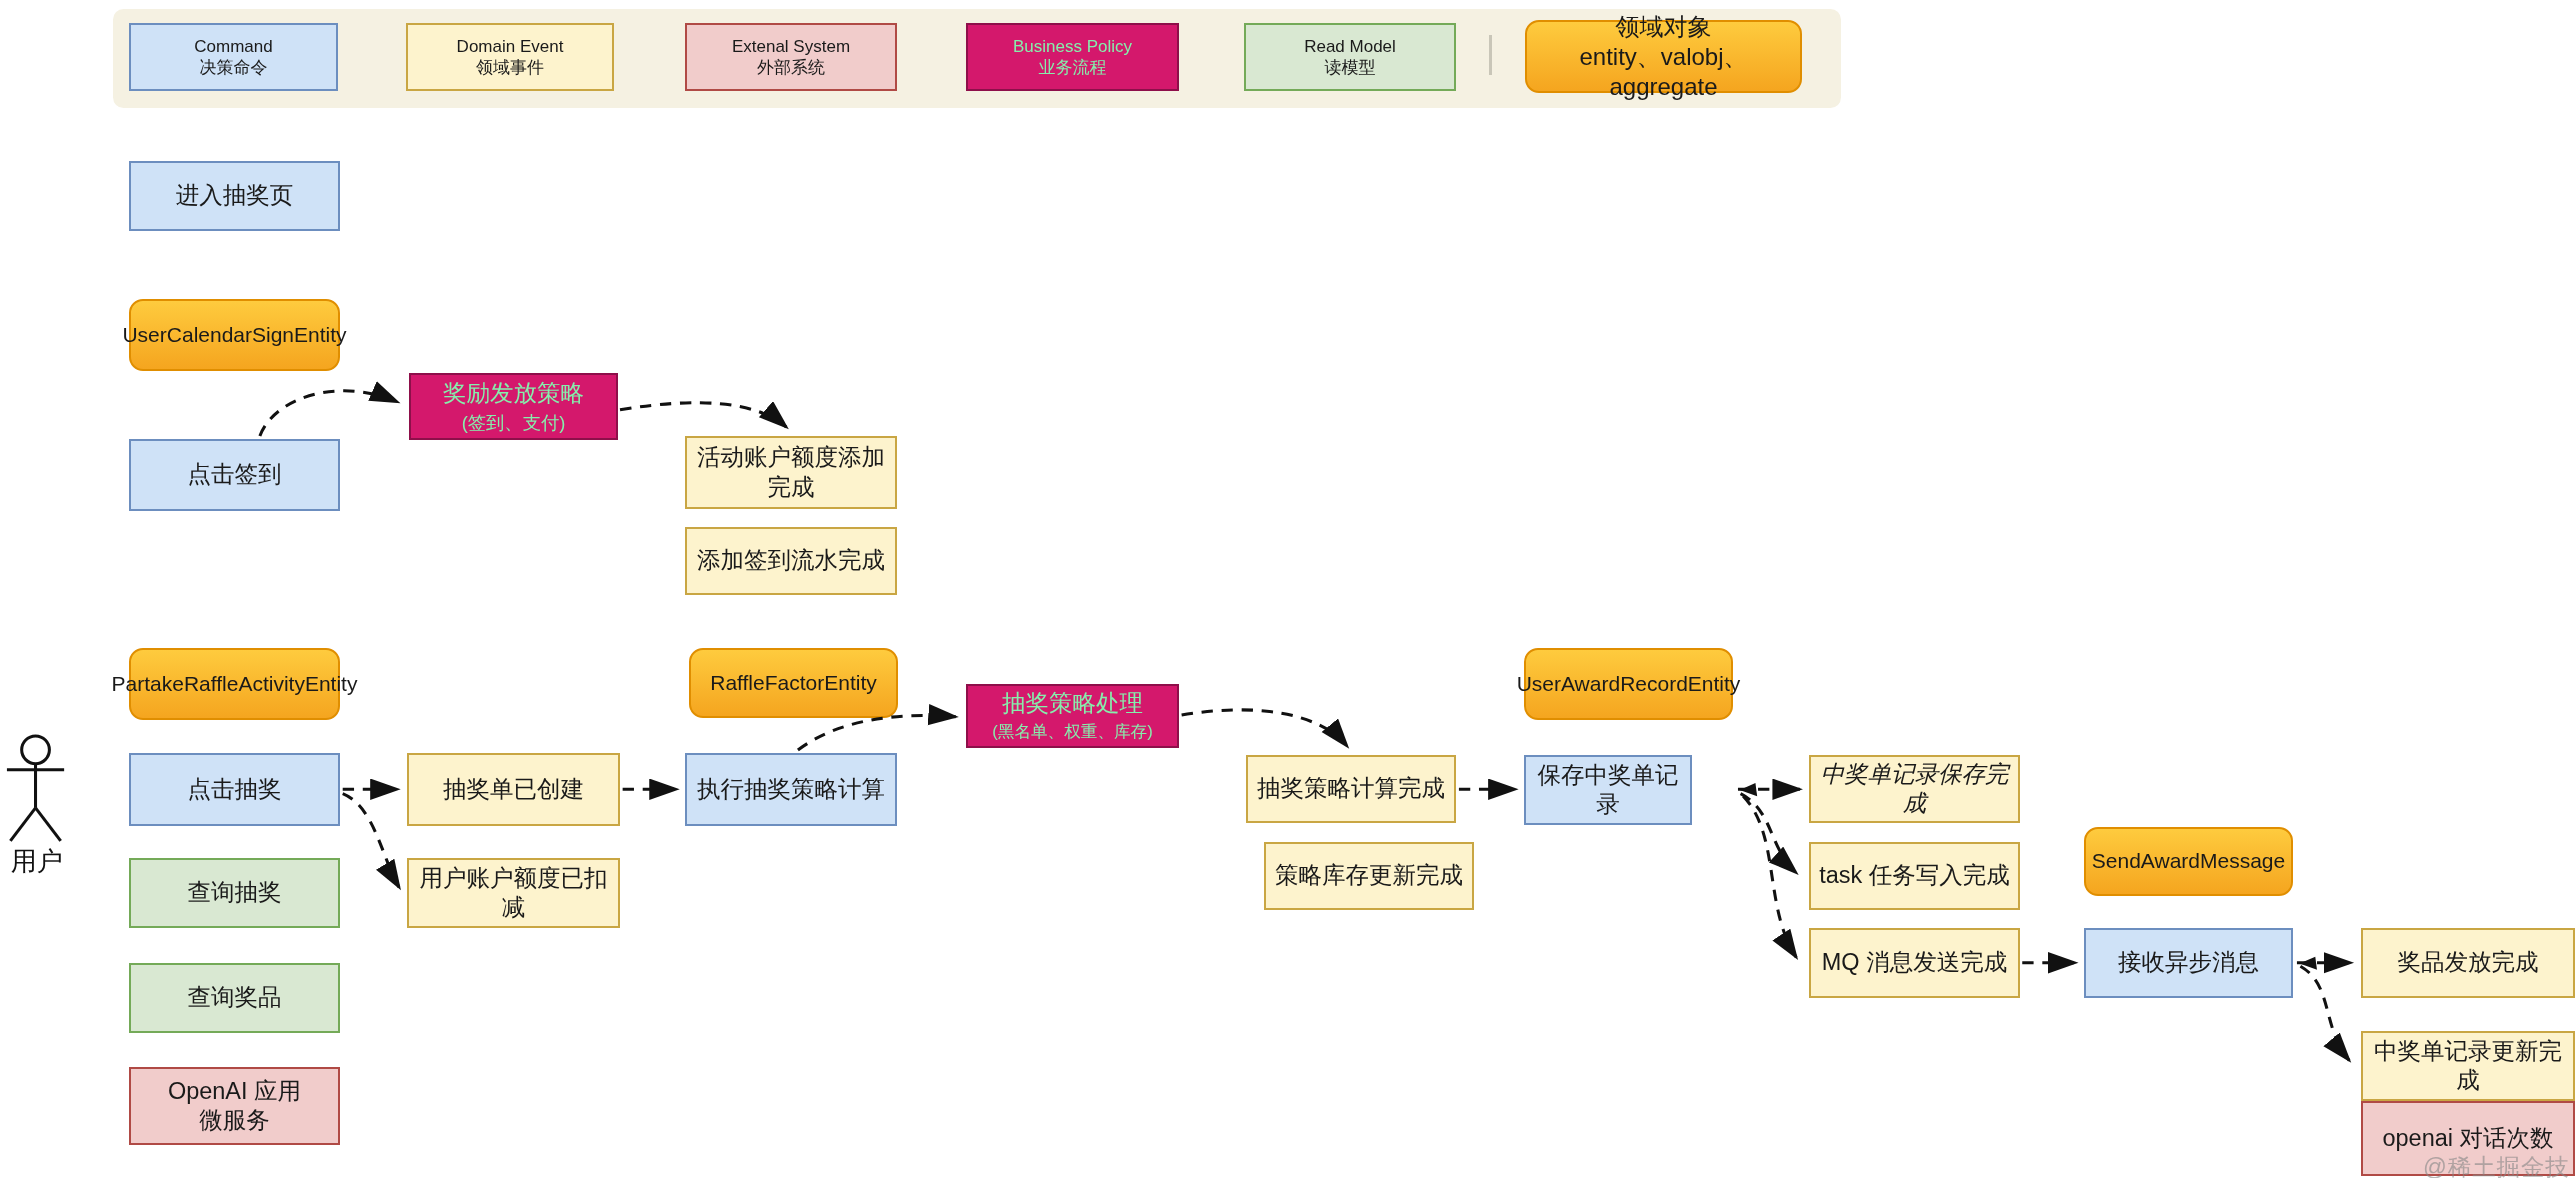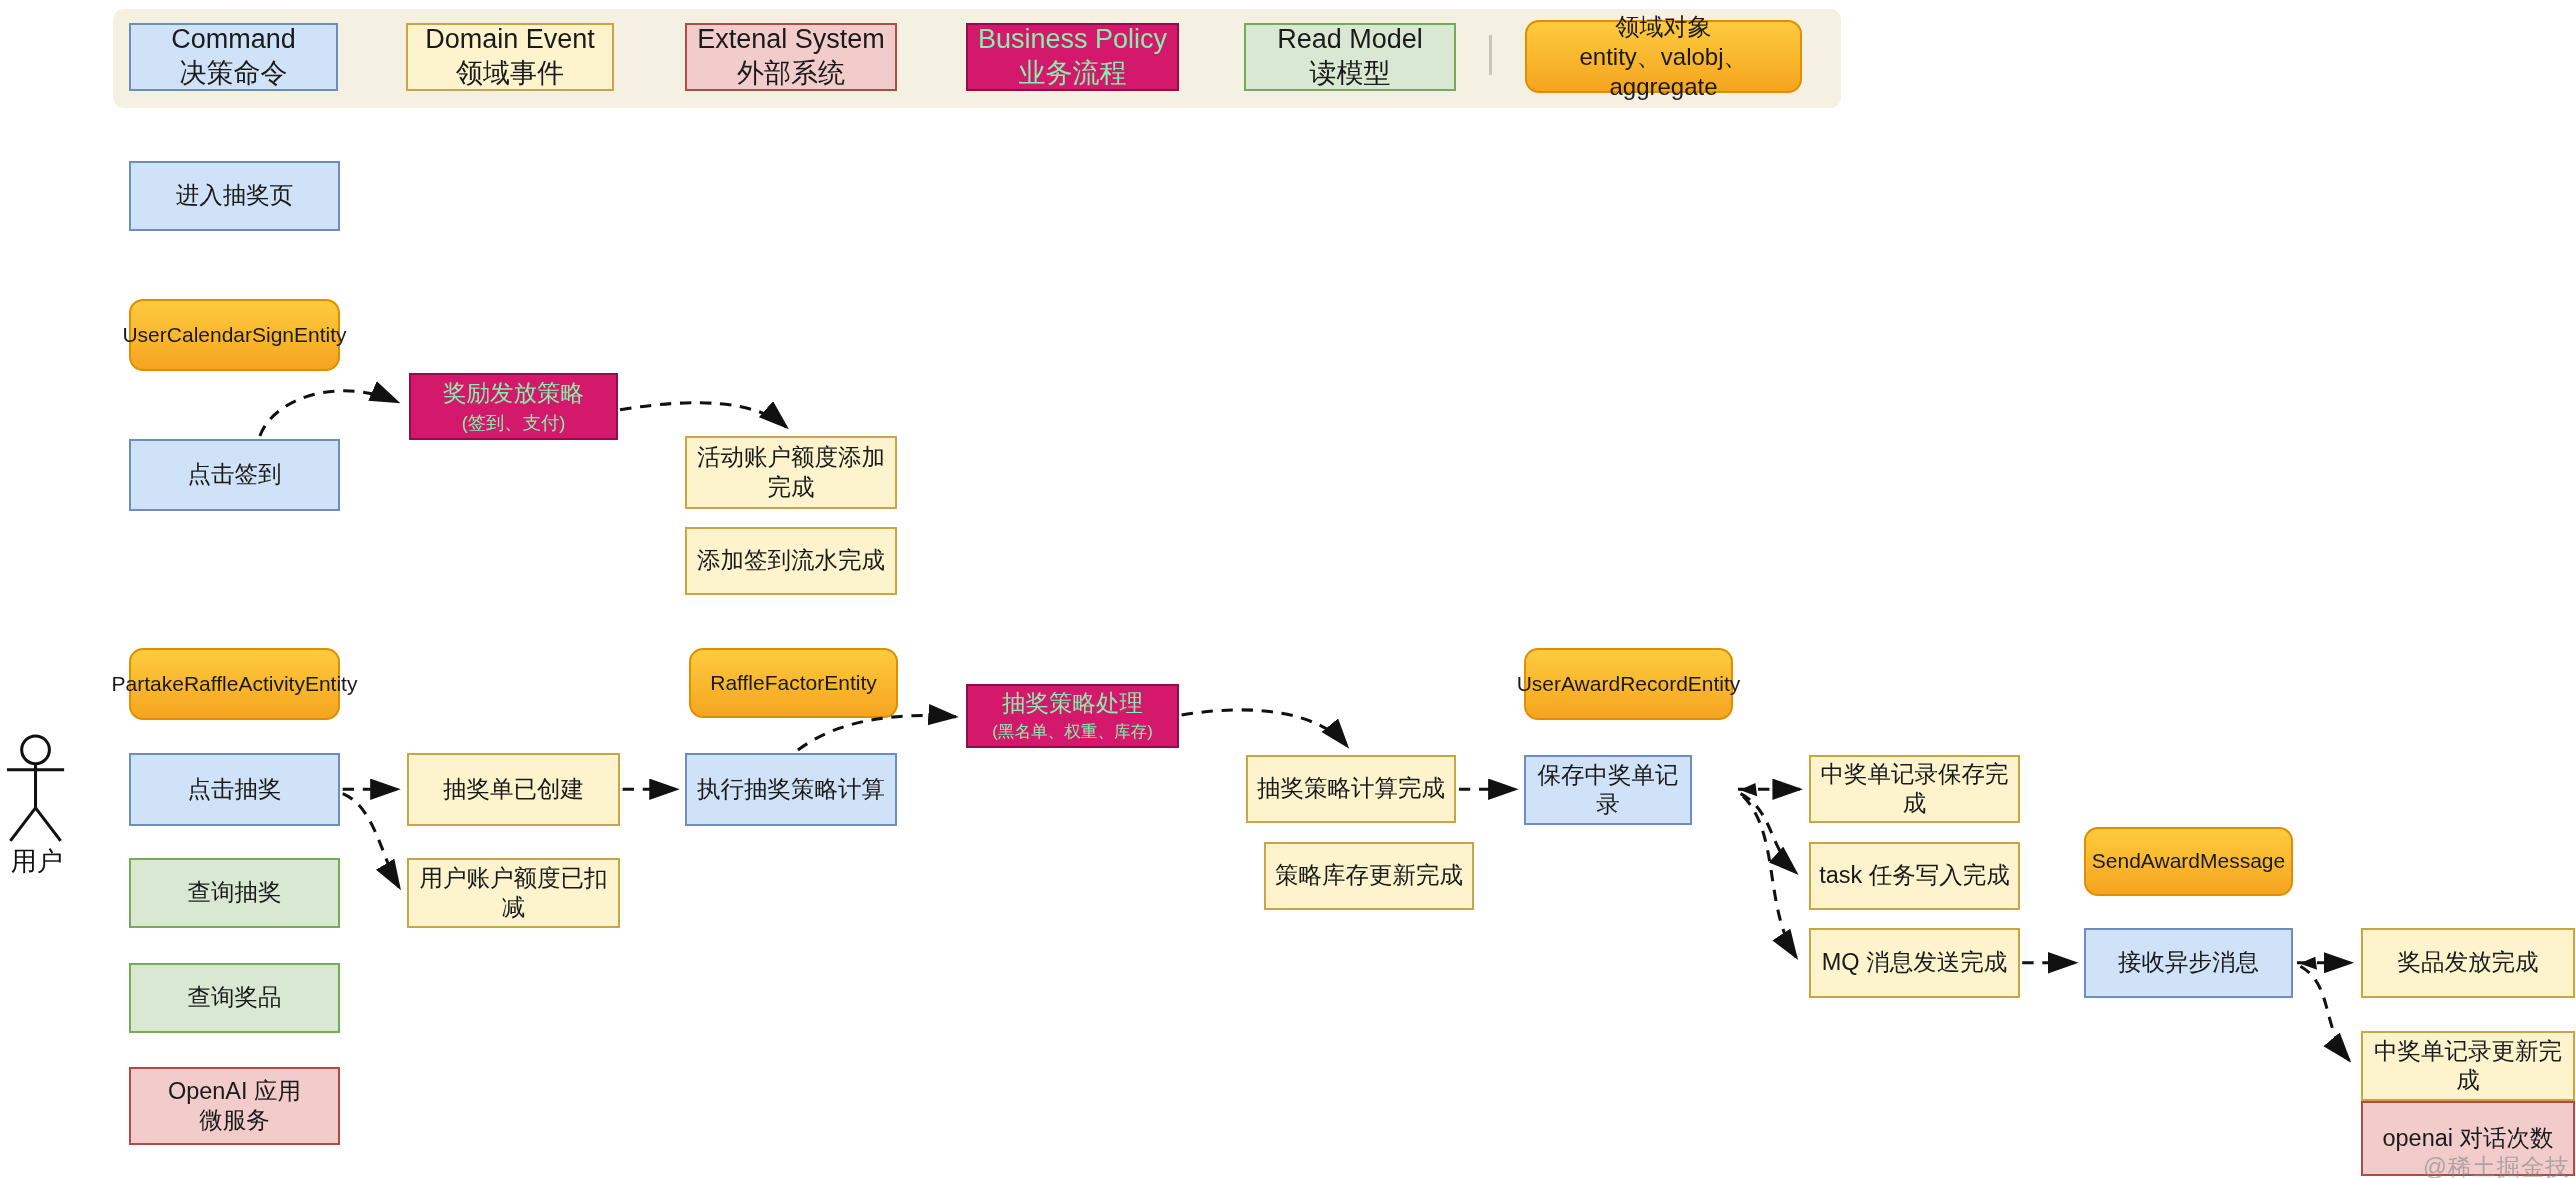--- a/index.html
+++ b/index.html
@@ -13,21 +13,21 @@
         align-items:center;justify-content:center;text-align:center;
         font-size:23.5px;color:#1a1a1a;line-height:1.25;white-space:pre-line;}
   .cmd {background:#CFE2F7;border:2.6px solid #6C8EBF;}
   .evt {background:#FDF3CD;border:2.6px solid #C9A643;}
   .ext {background:#F1CCCB;border:2.6px solid #B04A45;}
   .read{background:#D9E8D2;border:2.6px solid #74AA58;}
   .pol {background:#D4186C;border:2.6px solid #8E0F4A;color:#86efac;}
   .ent {background:linear-gradient(180deg,#FECB3E 0%,#F5A51F 100%);
         border:2.6px solid #E08E00;border-radius:14px;font-size:21px;}
   .pol .sub{font-size:18.3px;margin-top:3.5px;}
-  .legend-item{font-size:27px;}
+  .legend-item{font-size:17px;}
 
   .divider{position:absolute;left:1489px;top:35px;width:2.6px;height:40px;background:#C9C6B8;}
 
   #arrows{position:absolute;left:0;top:0;pointer-events:none;}
 
   .actor-label{position:absolute;left:1.7px;top:844px;width:70px;text-align:center;
                font-size:26px;color:#111;}
   .watermark{position:absolute;left:2423px;top:1151px;font-size:23.5px;
              color:rgba(135,135,135,0.62);letter-spacing:0.9px;}
 </style>
@@ -83,21 +83,21 @@
   <div class="node cmd" style="left:685px;top:753px;width:212px;height:73px;">执行抽奖策略计算</div>
   <div class="node pol" style="left:966px;top:684px;width:213px;height:64px;">
     <span>抽奖策略处理</span>
     <span class="sub" style="font-size:16.6px;">(黑名单、权重、库存)</span>
   </div>
   <div class="node evt" style="left:1246px;top:755px;width:210px;height:68px;">抽奖策略计算完成</div>
   <div class="node evt" style="left:1246px;top:842px;width:210px;height:68px;margin-left:18px;">策略库存更新完成</div>
 
   <div class="node ent" style="left:1524px;top:648px;width:209px;height:72px;">UserAwardRecordEntity</div>
   <div class="node cmd" style="left:1524px;top:755px;width:168px;height:70px;text-align:center;">保存中奖单记录</div>
-  <div class="node evt" style="left:1809px;top:755px;width:211px;height:68px;">中奖单记录保存完成</div>
+  <div class="node evt" style="left:1809px;top:755px;width:211px;height:68px;font-style:italic;">中奖单记录保存完成</div>
   <div class="node evt" style="left:1809px;top:842px;width:211px;height:68px;">task 任务写入完成</div>
   <div class="node evt" style="left:1809px;top:928px;width:211px;height:70px;">MQ 消息发送完成</div>
 
   <div class="node ent" style="left:2084px;top:827px;width:209px;height:69px;">SendAwardMessage</div>
   <div class="node cmd" style="left:2084px;top:928px;width:209px;height:70px;">接收异步消息</div>
   <div class="node evt" style="left:2361px;top:928px;width:214px;height:70px;">奖品发放完成</div>
   <div class="node evt" style="left:2361px;top:1031px;width:214px;height:70px;">中奖单记录更新完成</div>
   <div class="node ext" style="left:2361px;top:1101px;width:214px;height:75px;">openai 对话次数</div>
 
   <svg id="arrows" width="2576" height="1179" viewBox="0 0 2954 1352">

